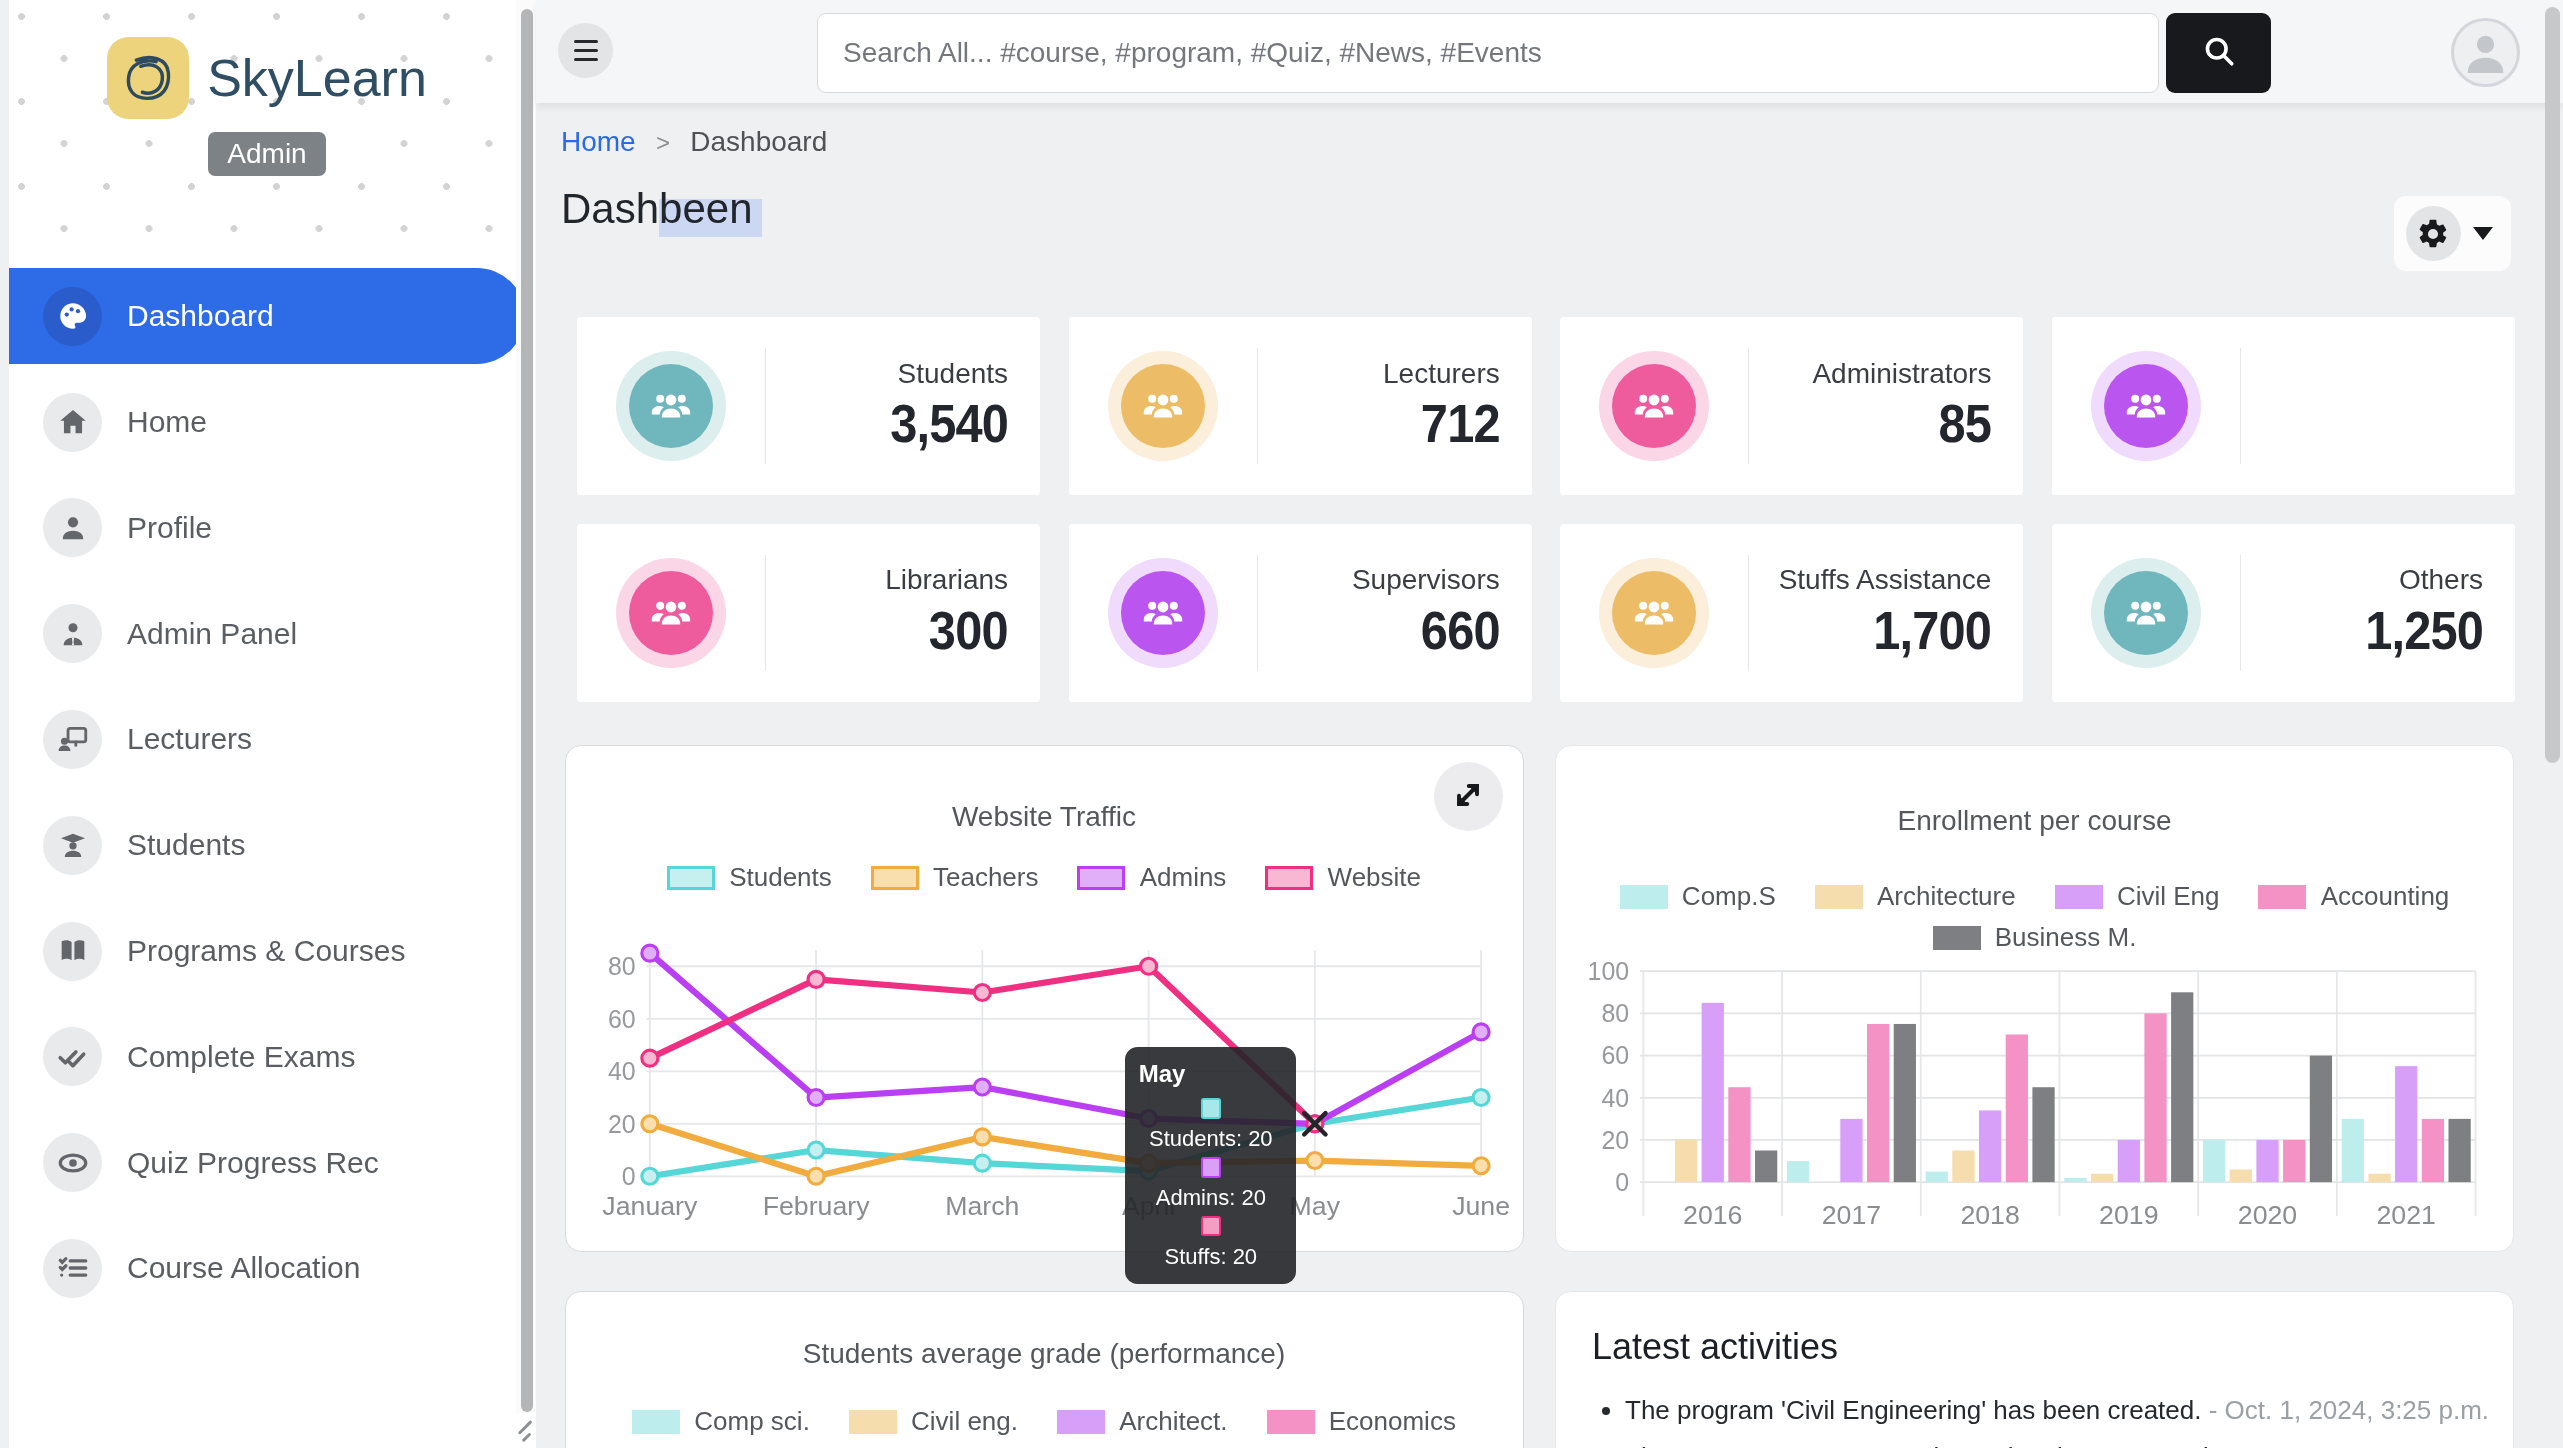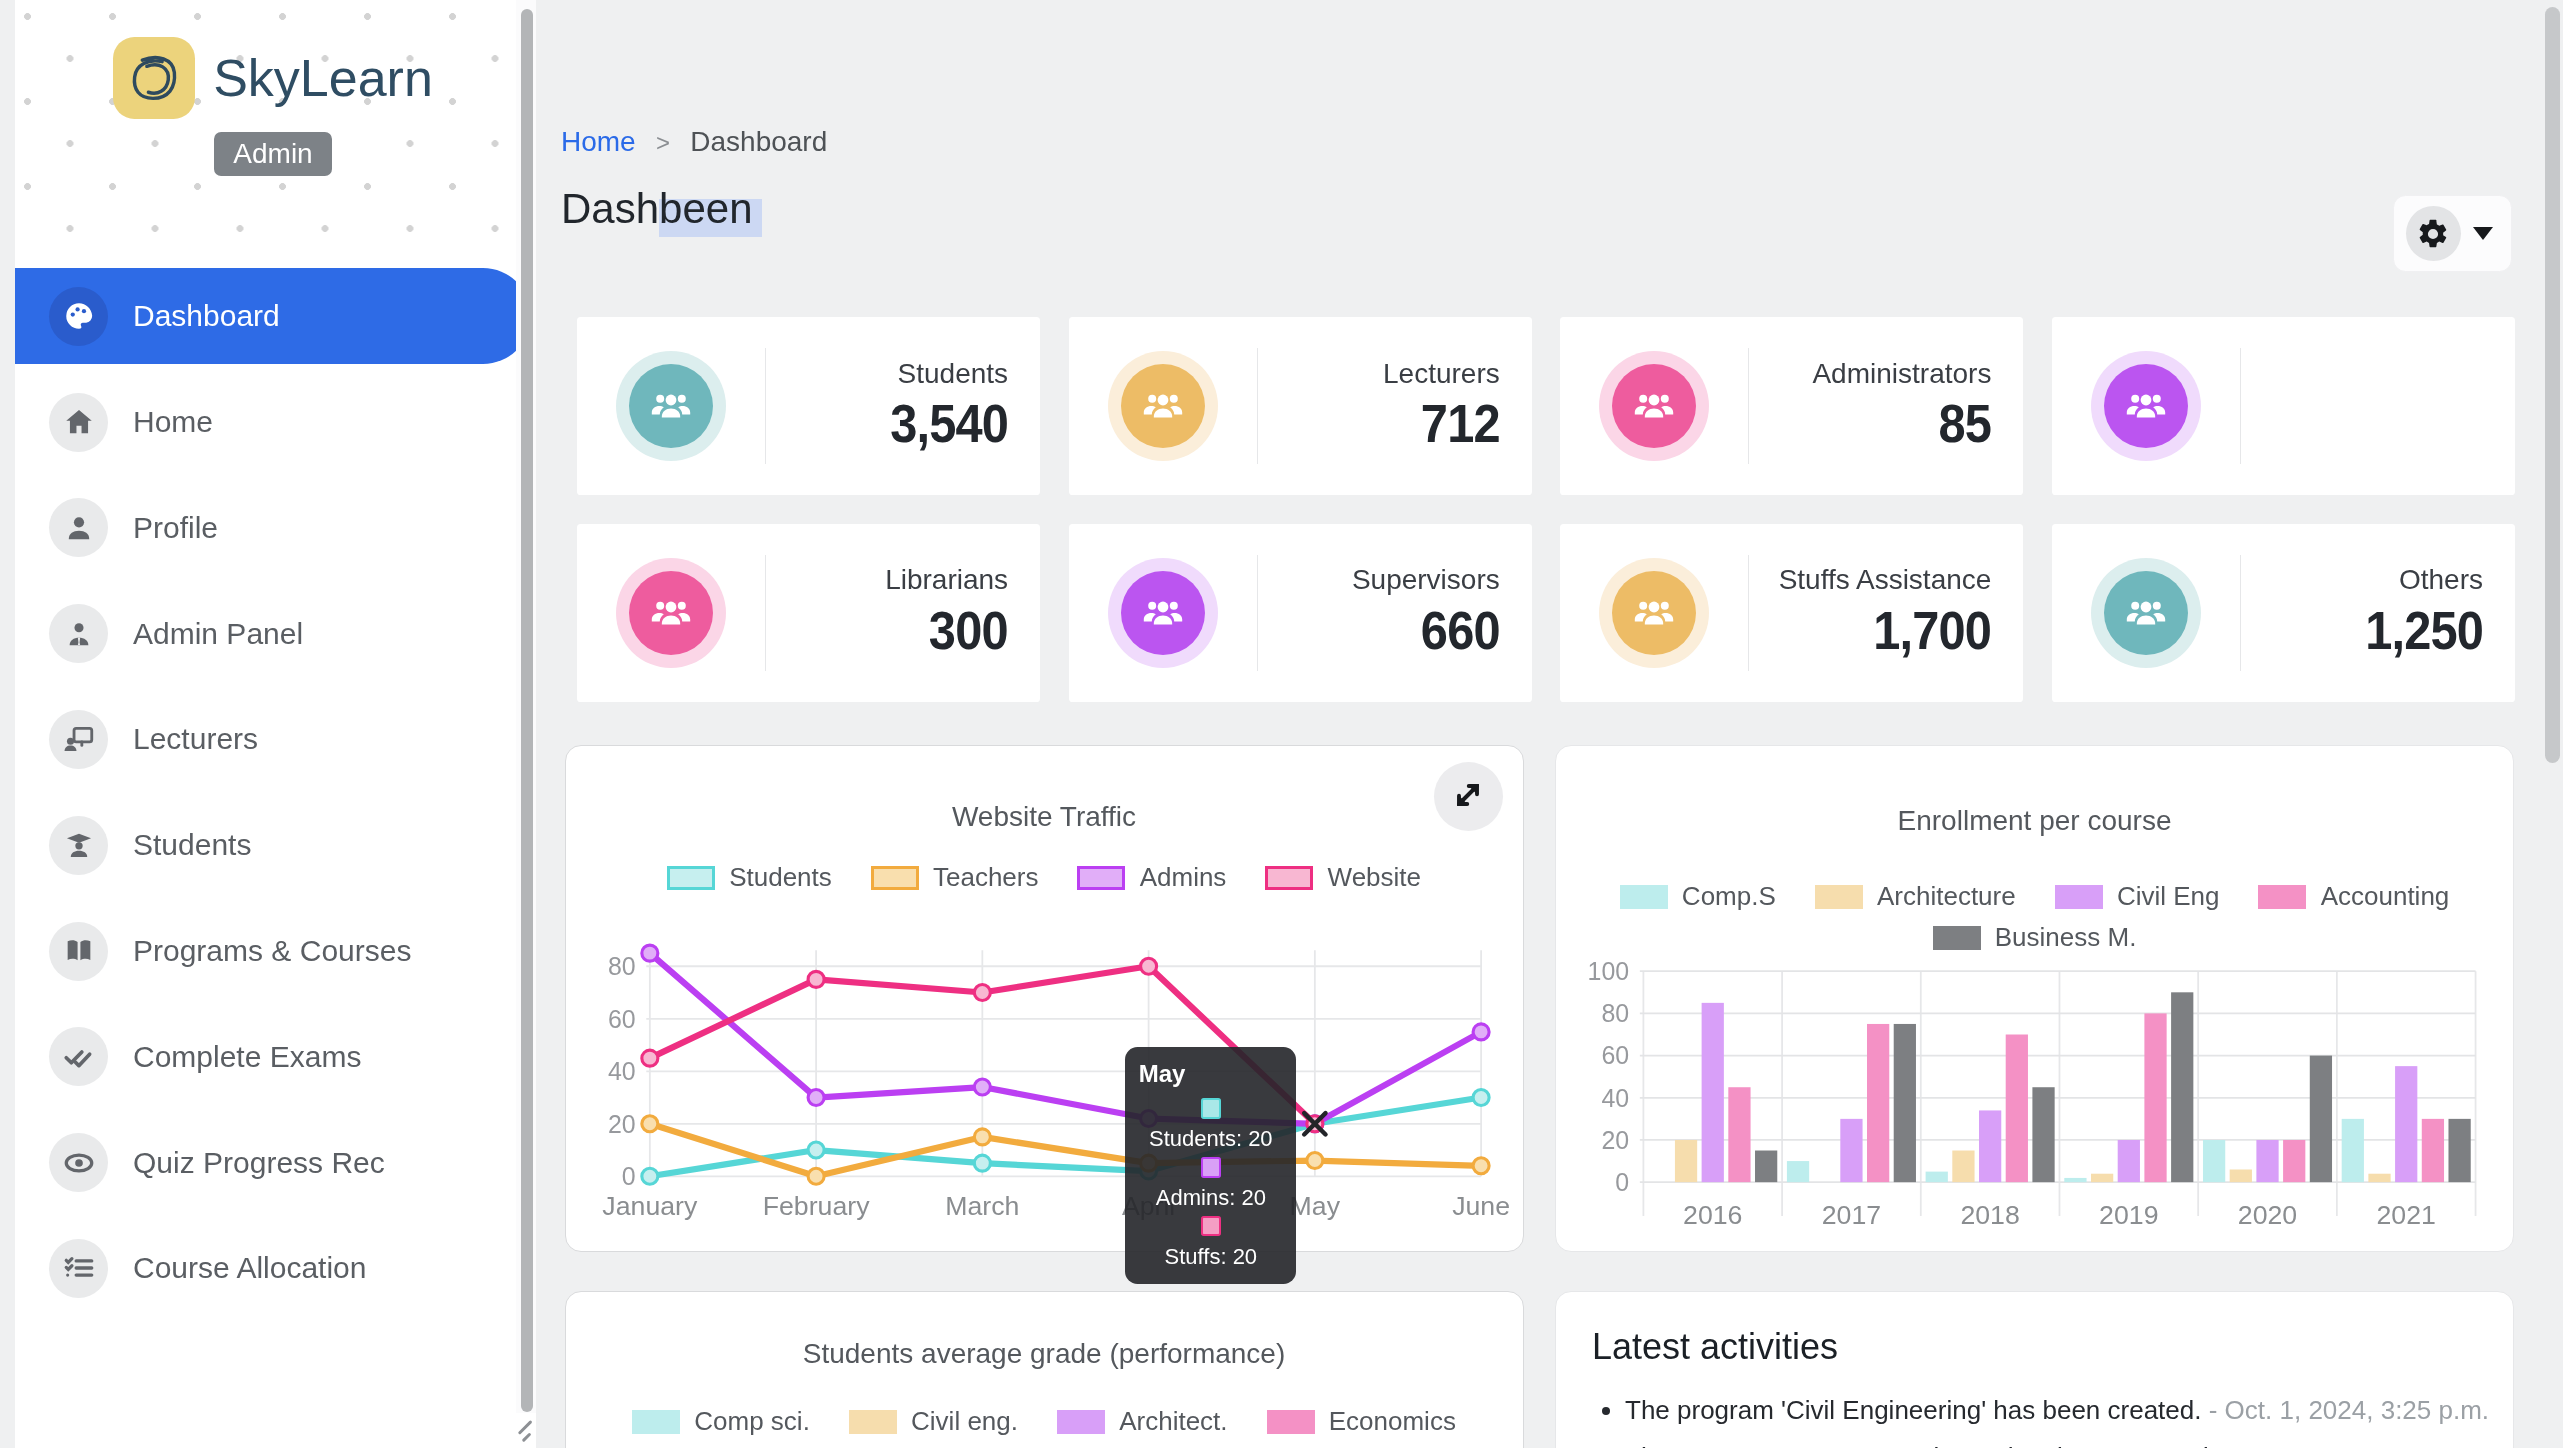--- a/index.html
+++ b/index.html
@@ -1,20 +1,20 @@
 <!DOCTYPE html>
 <html style="font-size:14.2px"><head>
 <meta charset="utf-8">
 <style>
   * { margin:0; padding:0; box-sizing:border-box; }
   html,body { width:2563px; height:1449px; overflow:hidden; background:#eff0f1;
     font-family:"Liberation Sans", sans-serif; cursor:default; }
 
   
-  .sidebar { position:absolute; left:15px; top:0; width:516px; height:1449px; background:#ffffff; }
+  .sidebar { position:absolute; left:9px; top:0; width:516px; height:1449px; background:#ffffff; }
   .brand-block { height:263px; padding-top:37px; text-align:center;
     background-image: radial-gradient(circle,#d3d3d3 3.1px, transparent 3.7px),
                       radial-gradient(circle,#d3d3d3 3.1px, transparent 3.7px);
     background-size:85px 85px; background-position:12.5px 16px, 55px 59px; }
   .brand-row { display:flex; align-items:center; justify-content:center; gap:18px; }
   .logo-sq { width:82px; height:82px; border-radius:21.4px; background:#ecd37c; display:flex; align-items:center; justify-content:center; }
   .brand-name { font-size:52px; color:#2f4d63; font-weight:500; letter-spacing:0px; }
   .brand-badge { display:inline-block; margin-top:12.5px; background:#7d8287; color:#fff;
     font-size:28px; padding:6.2px 19.6px; border-radius:7.1px; }
   .menu { padding-top:5.3px; }
@@ -230,20 +230,44 @@
     </div>
 </div>
 <div class="side-track"></div>
 <div class="side-thumb"></div>
 <div class="resize-corner">
     <i></i>
     <i></i>
   </div>
 
 <div class="main">
+  <div class="topbar">
+    <div class="hamburger">
+        <i></i>
+        <i></i>
+        <i></i>
+      </div>
+    <input class="search-input" placeholder="Search All... #course, #program, #Quiz, #News, #Events" style="">
+    <button class="search-btn">
+      <span>
+        <svg width="36" height="36" viewBox="0 0 24 24" fill="none" stroke="#ffffff" stroke-width="2.4" stroke-linecap="round">
+          <circle cx="10.5" cy="10.5" r="6.2"></circle>
+            <line x1="15.2" y1="15.2" x2="20.5" y2="20.5"></line>
+        </svg>
+      </span>
+    </button>
+    <div class="avatar">
+      <span>
+        <svg width="57" height="57" viewBox="0 0 24 24" fill="#c3c7cb">
+          <circle cx="12" cy="9" r="3.6"></circle>
+            <path d="M4.5 21c0-4.2 3.3-6.4 7.5-6.4s7.5 2.2 7.5 6.4z"></path>
+        </svg>
+      </span>
+    </div>
+  </div>
 
   <div class="breadcrumb">
     <span class="bc-home">Home</span>
     <span class="bc-sep">&gt;</span>
     <span class="bc-cur">Dashboard</span>
   </div>
 
   <h1 class="page-title"><span>Dash</span><span class="sel">been</span></h1>
 
   <div class="gear-btn">

